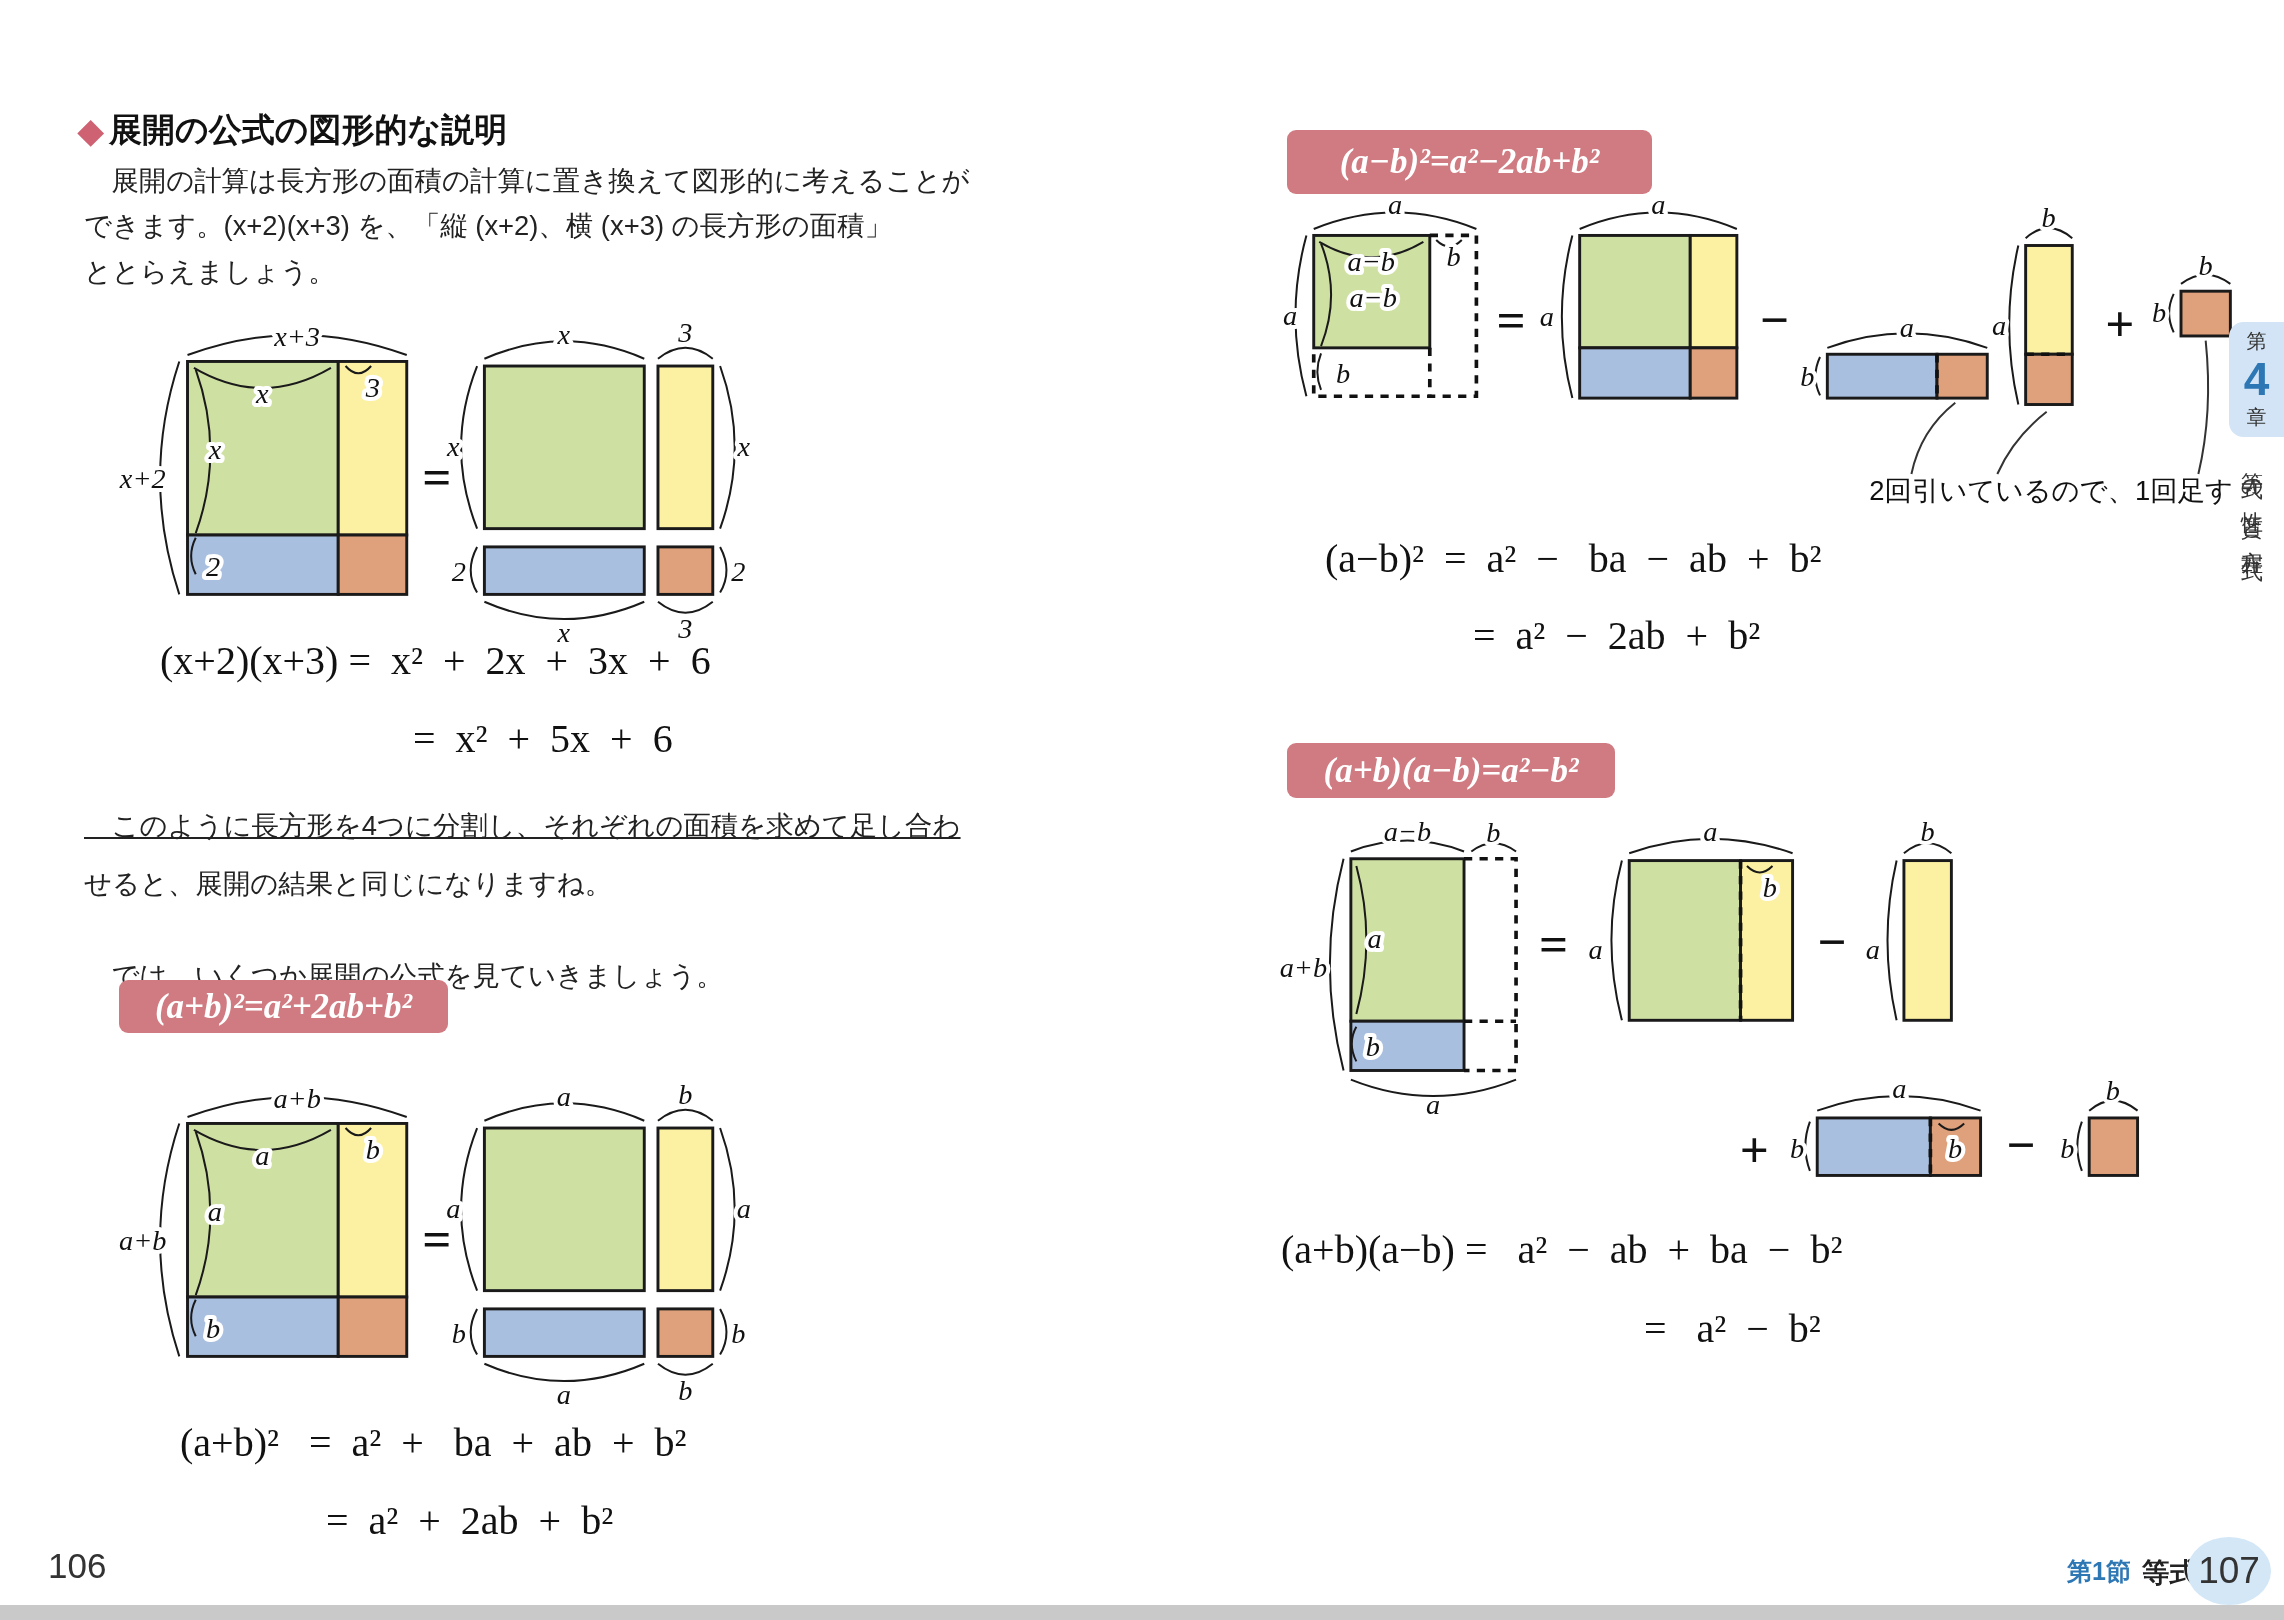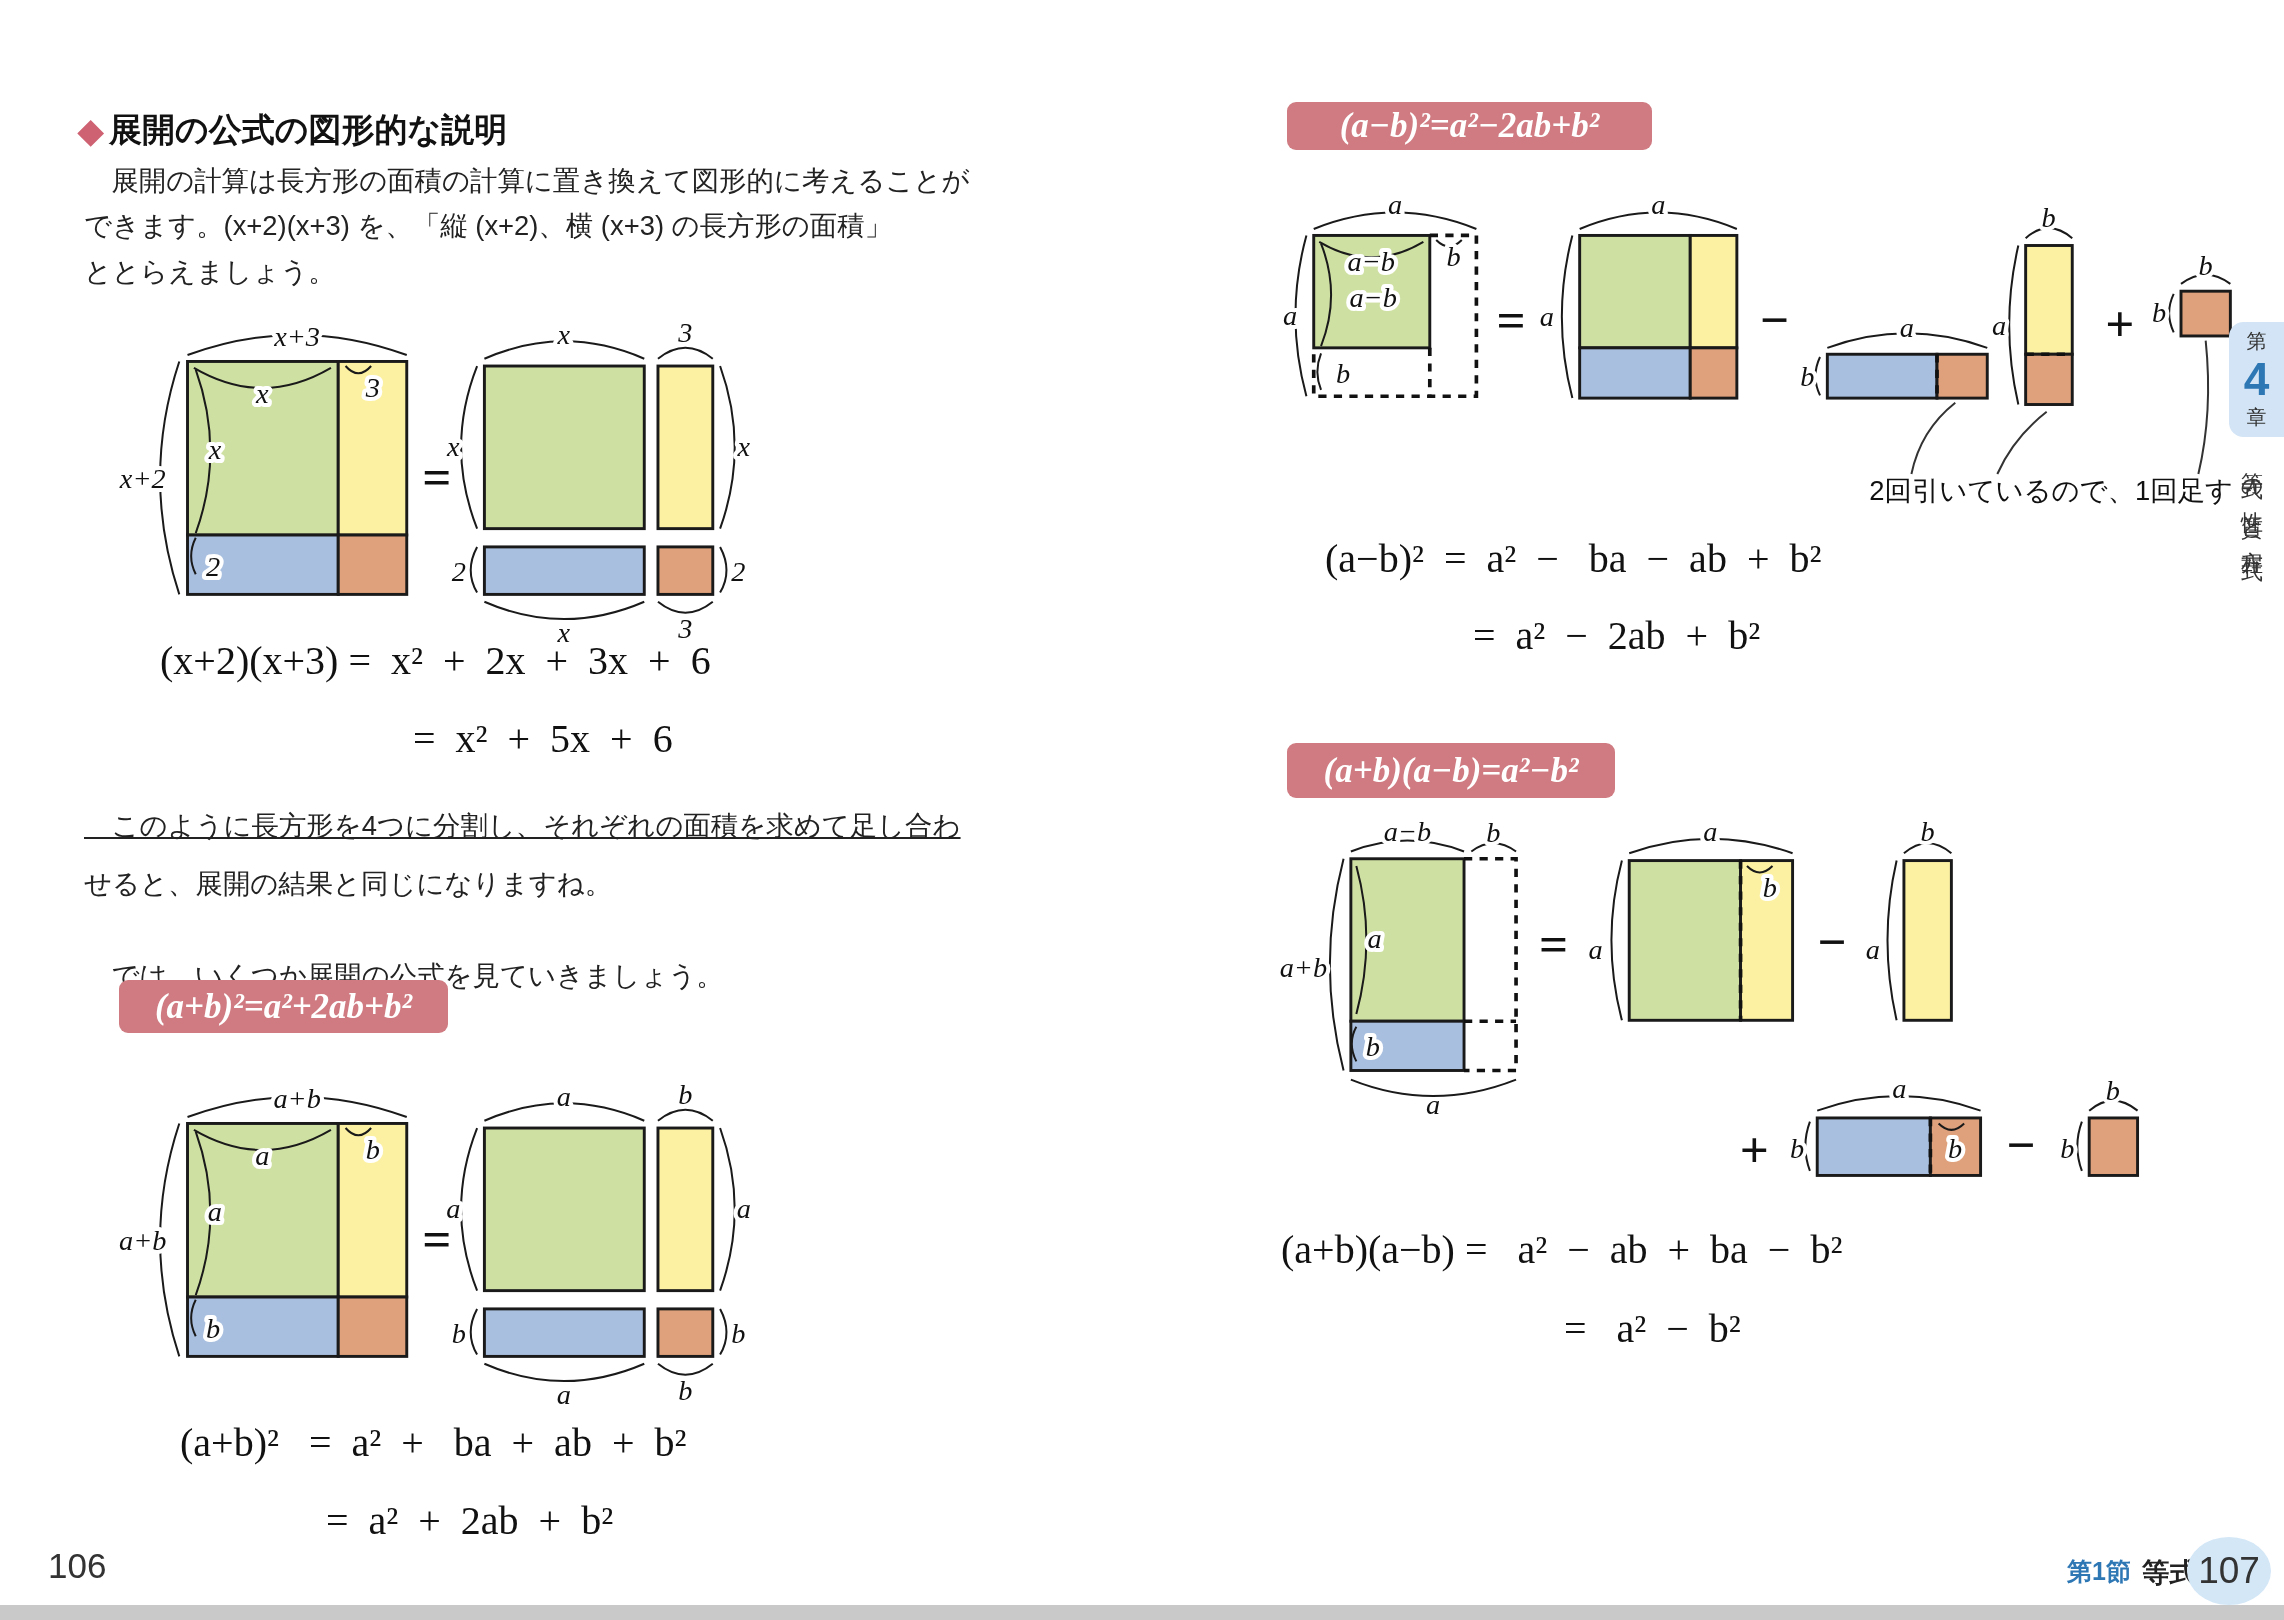--- a/index.html
+++ b/index.html
@@ -151,21 +151,21 @@
   <text class="mlab" x="487" y="372">a</text>
   <text class="mlab" x="678" y="305">b</text>
   <text class="mlab" x="620" y="368">b</text>
 </svg>
 
 <div class="abs eq" style="left:180px;top:1419px;">(a+b)²   =  a²  +   ba  +  ab  +  b²</div>
 <div class="abs eq" style="left:326px;top:1497px;">=  a²  +  2ab  +  b²</div>
 
 <div class="abs pagenum" style="left:48px;top:1546px;">106</div>
 
-<div class="abs badge" style="left:1287px;top:102px;width:365px;height:48px;">(a−b)²=a²−2ab+b²</div>
+<div class="abs badge" style="left:1287px;top:130px;width:365px;height:64px;">(a−b)²=a²−2ab+b²</div>
 
 <svg class="abs" style="left:1279px;top:174px;" width="987" height="334" viewBox="0 0 1080 365">
   <g>
     <rect class="box f-green" x="38" y="67" width="127" height="123"></rect>
     <path class="dash" d="M165,67 L216,67 L216,243 L38,243 L38,190"></path>
     <path class="dash" d="M165,190 L165,243"></path>
   </g>
   <g>
     <path class="arc" d="M38,60 Q127,24 216,60"></path>
     <path class="arc" d="M44,74 Q101,108 158,74"></path>
@@ -288,21 +288,21 @@
   <g>
     <rect class="box f-orange" x="887" y="344" width="53" height="63"></rect>
     <path class="arc" d="M887,336 Q913,314 940,336"></path>
     <path class="arc" d="M879,348 Q869,375 879,402"></path>
   </g>
   <text class="mlab" x="913" y="324">b</text>
   <text class="mlab" x="863" y="388">b</text>
 </svg>
 
 <div class="abs eq" style="left:1281px;top:1226px;">(a+b)(a−b) =   a²  −  ab  +  ba  −  b²</div>
-<div class="abs eq" style="left:1564px;top:1305px;">=   a²  −  b²</div>
+<div class="abs eq" style="left:1644px;top:1305px;">=   a²  −  b²</div>
 
 <div class="abs tab" style="left:2229px;top:322px;width:55px;height:115px;">
   <span class="small">第</span>
   <span class="big">4</span>
   <span class="small">章</span>
 </div>
 <div class="abs vtitle" style="left:2237px;top:455px;height:274px;">等式の性質と方程式</div>
 
 <div class="abs footer-section" style="left:2067px;top:1555px;">第1節</div>
 <div class="abs footer-title" style="left:2142px;top:1555px;text-align:right;">等式</div>

